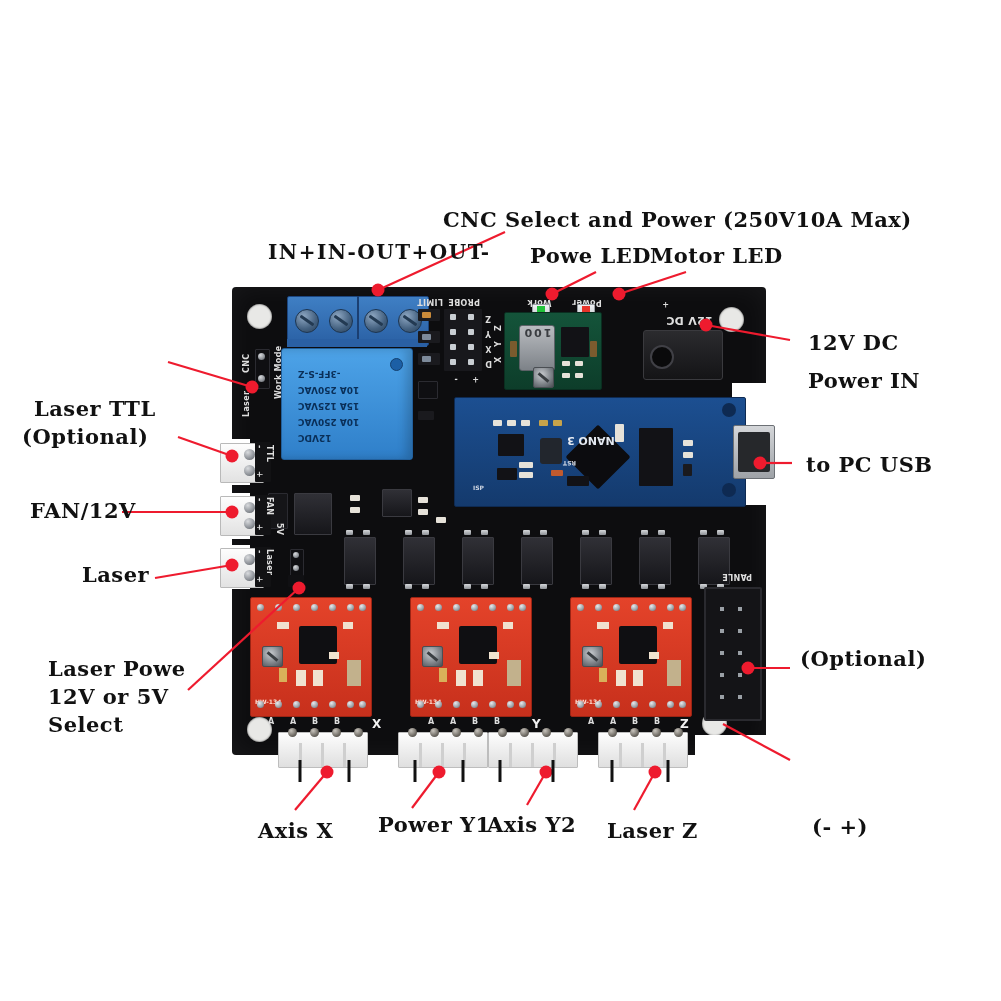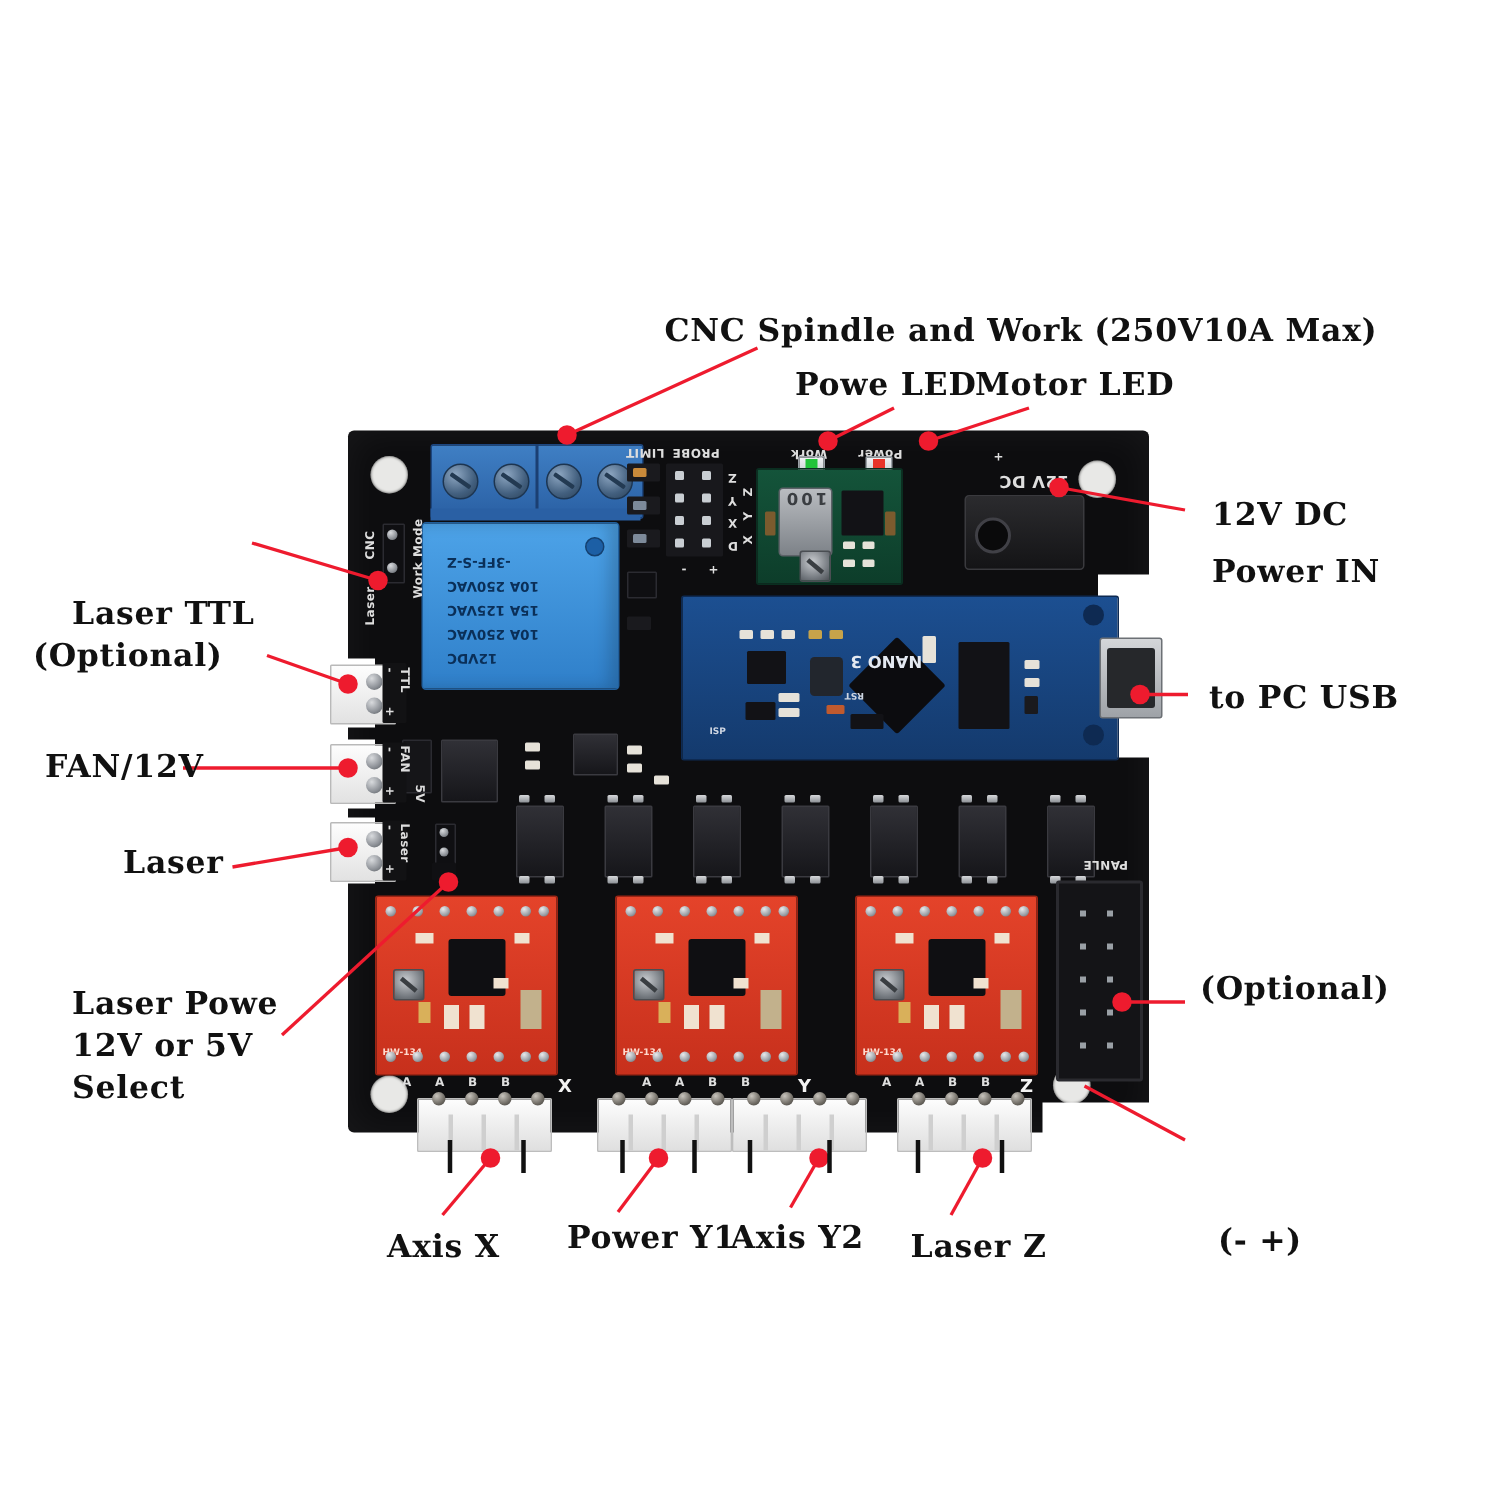--- a/index.html
+++ b/index.html
@@ -529,26 +529,27 @@
       <line x1="349" y1="760" x2="349" y2="782"></line>
       <line x1="415" y1="760" x2="415" y2="782"></line>
       <line x1="463" y1="760" x2="463" y2="782"></line>
       <line x1="500" y1="760" x2="500" y2="782"></line>
       <line x1="553" y1="760" x2="553" y2="782"></line>
       <line x1="612" y1="760" x2="612" y2="782"></line>
       <line x1="668" y1="760" x2="668" y2="782"></line>
     </g>
   </svg>
 
-  <div class="anno" style="left:443px;top:207px;font-size:21px;">CNC Spindle and Work (250V10A Max)</div>
+  <div class="anno" style="left:443px;top:207px;font-size:21px;">CNC Select and Power (250V10A Max)</div>
+  <div class="anno" style="left:268px;top:240px;font-size:20px;letter-spacing:1.5px;">IN+IN-OUT+OUT-</div>
   <div class="anno" style="left:530px;top:243px;font-size:21px;">Powe LED</div>
   <div class="anno" style="left:650px;top:243px;font-size:21px;">Motor LED</div>
 
 
-  <div class="anno" style="left:48px;top:396px;font-size:21px;">Laser TTL</div>
+  <div class="anno" style="left:34px;top:396px;font-size:21px;">Laser TTL</div>
   <div class="anno" style="left:22px;top:424px;font-size:21px;">(Optional)</div>
 
   <div class="anno" style="left:30px;top:498px;font-size:21px;">FAN/12V</div>
   <div class="anno" style="left:82px;top:562px;font-size:21px;">Laser</div>
 
   <div class="anno" style="left:48px;top:656px;font-size:21px;">Laser Powe</div>
   <div class="anno" style="left:48px;top:684px;font-size:21px;">12V or 5V</div>
   <div class="anno" style="left:48px;top:712px;font-size:21px;">Select</div>
 
   <div class="anno" style="left:808px;top:330px;font-size:21px;">12V DC</div>

